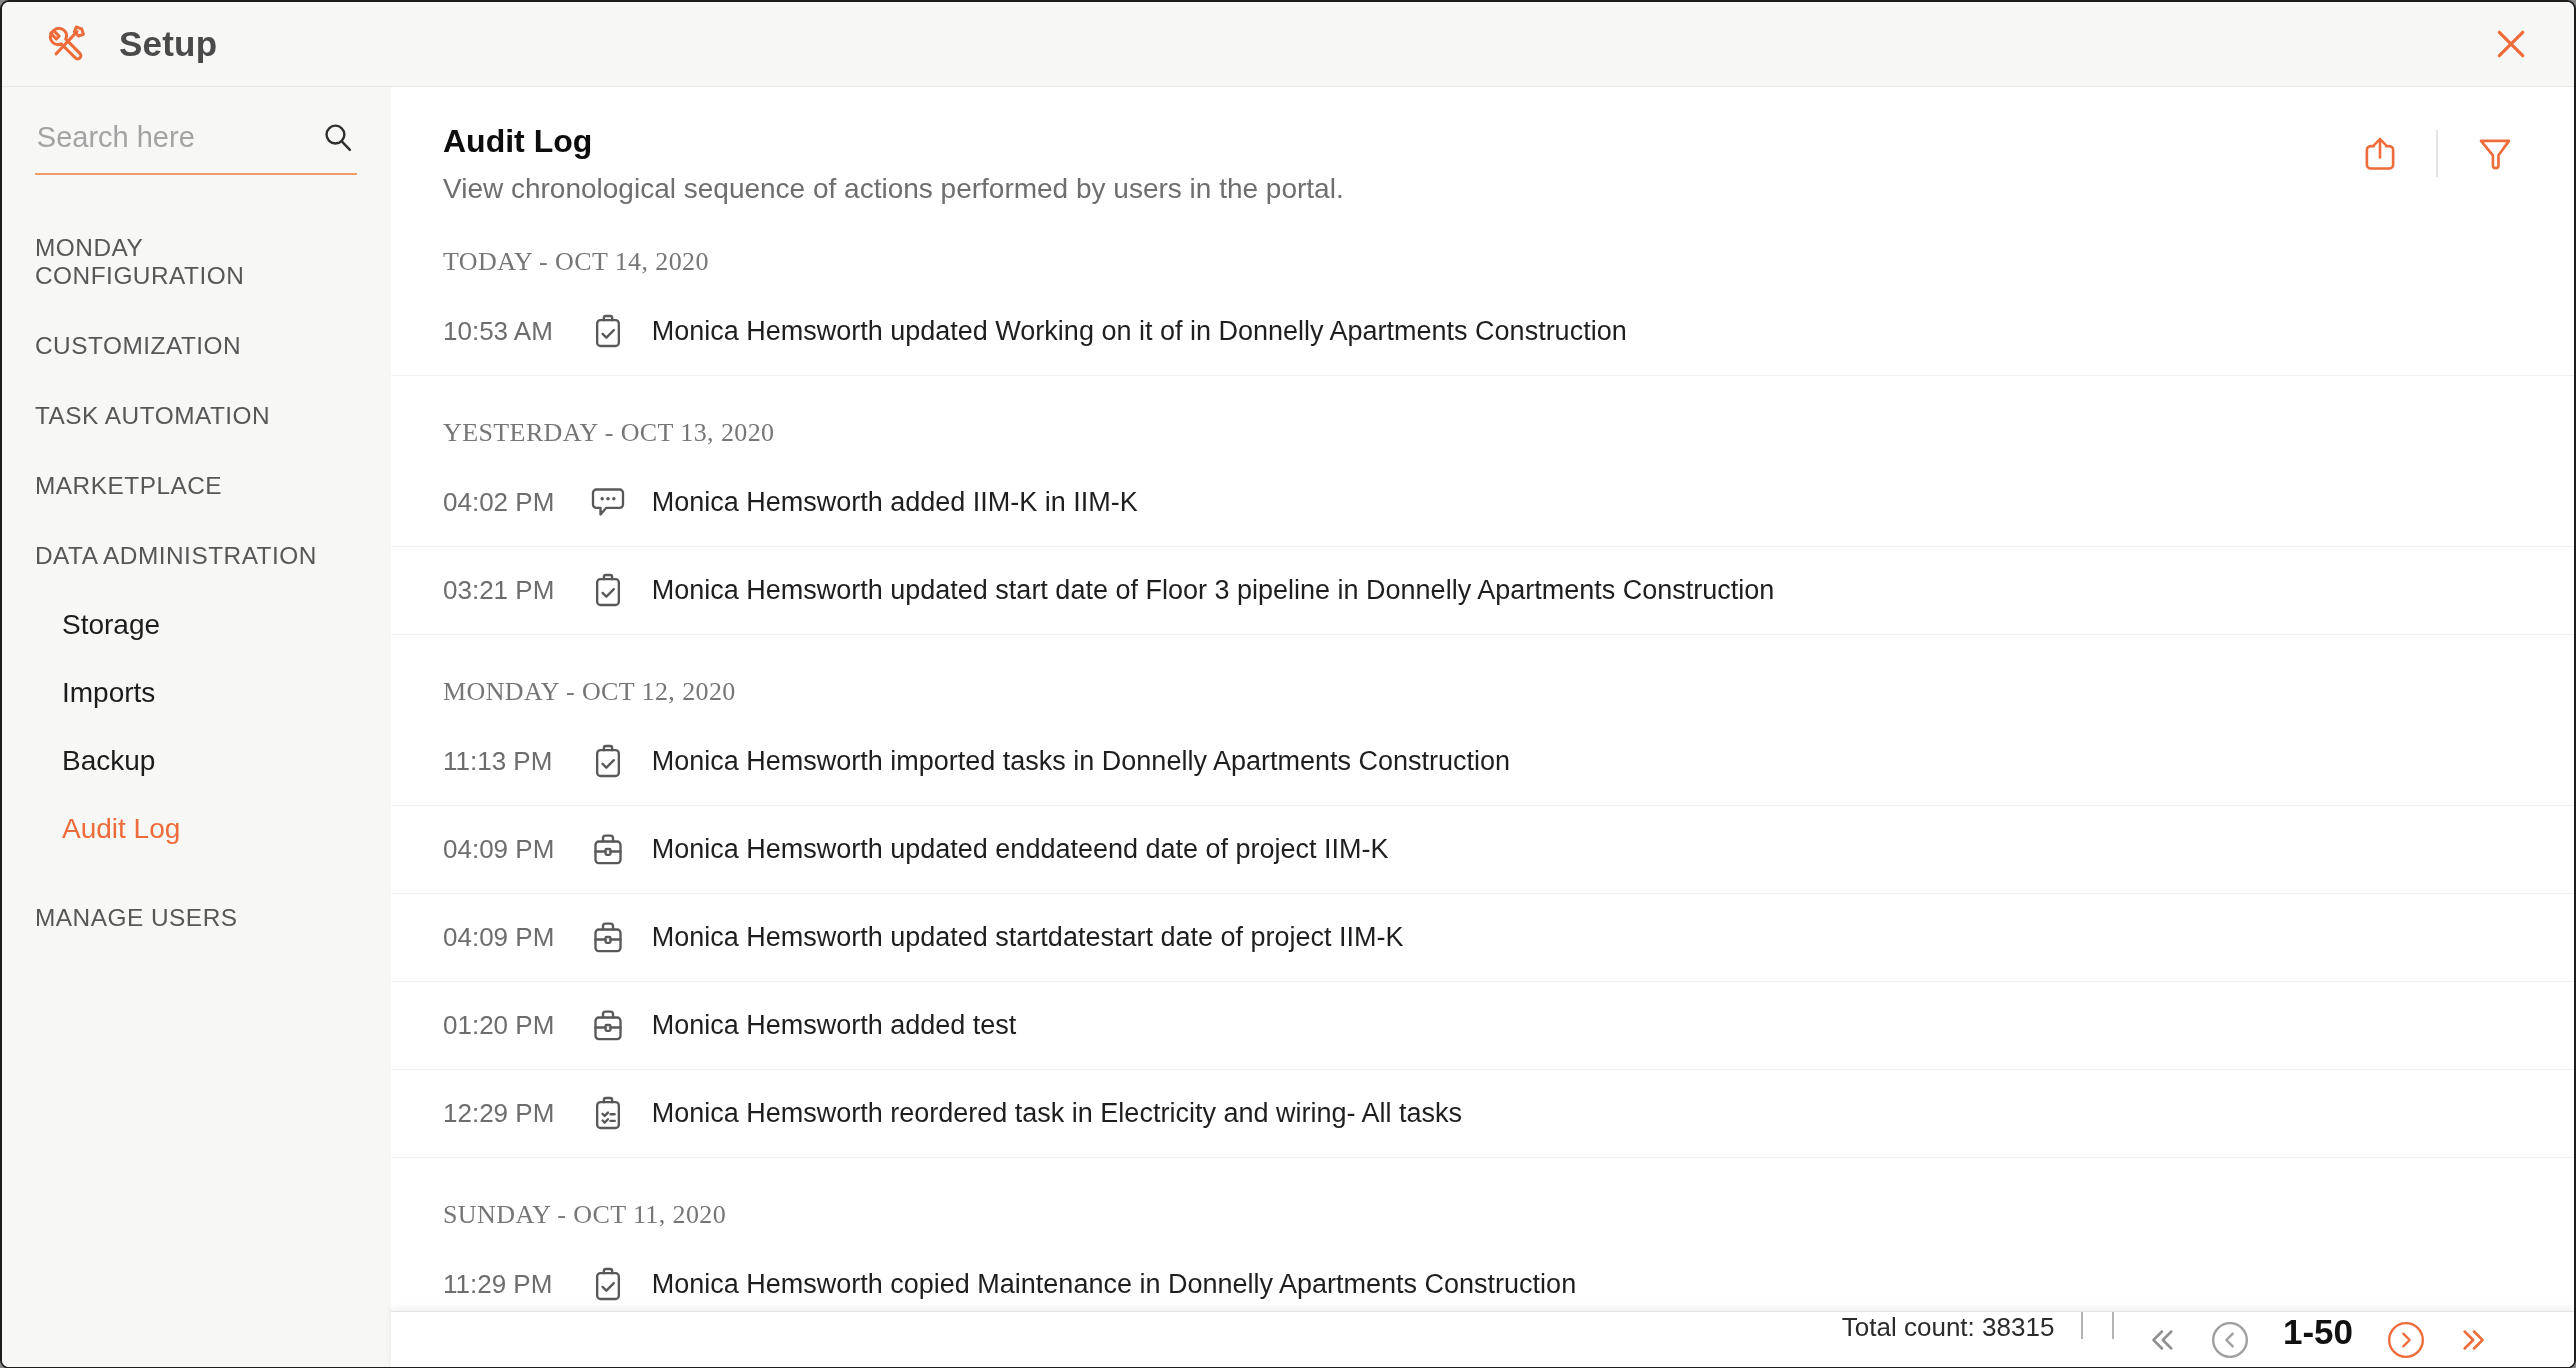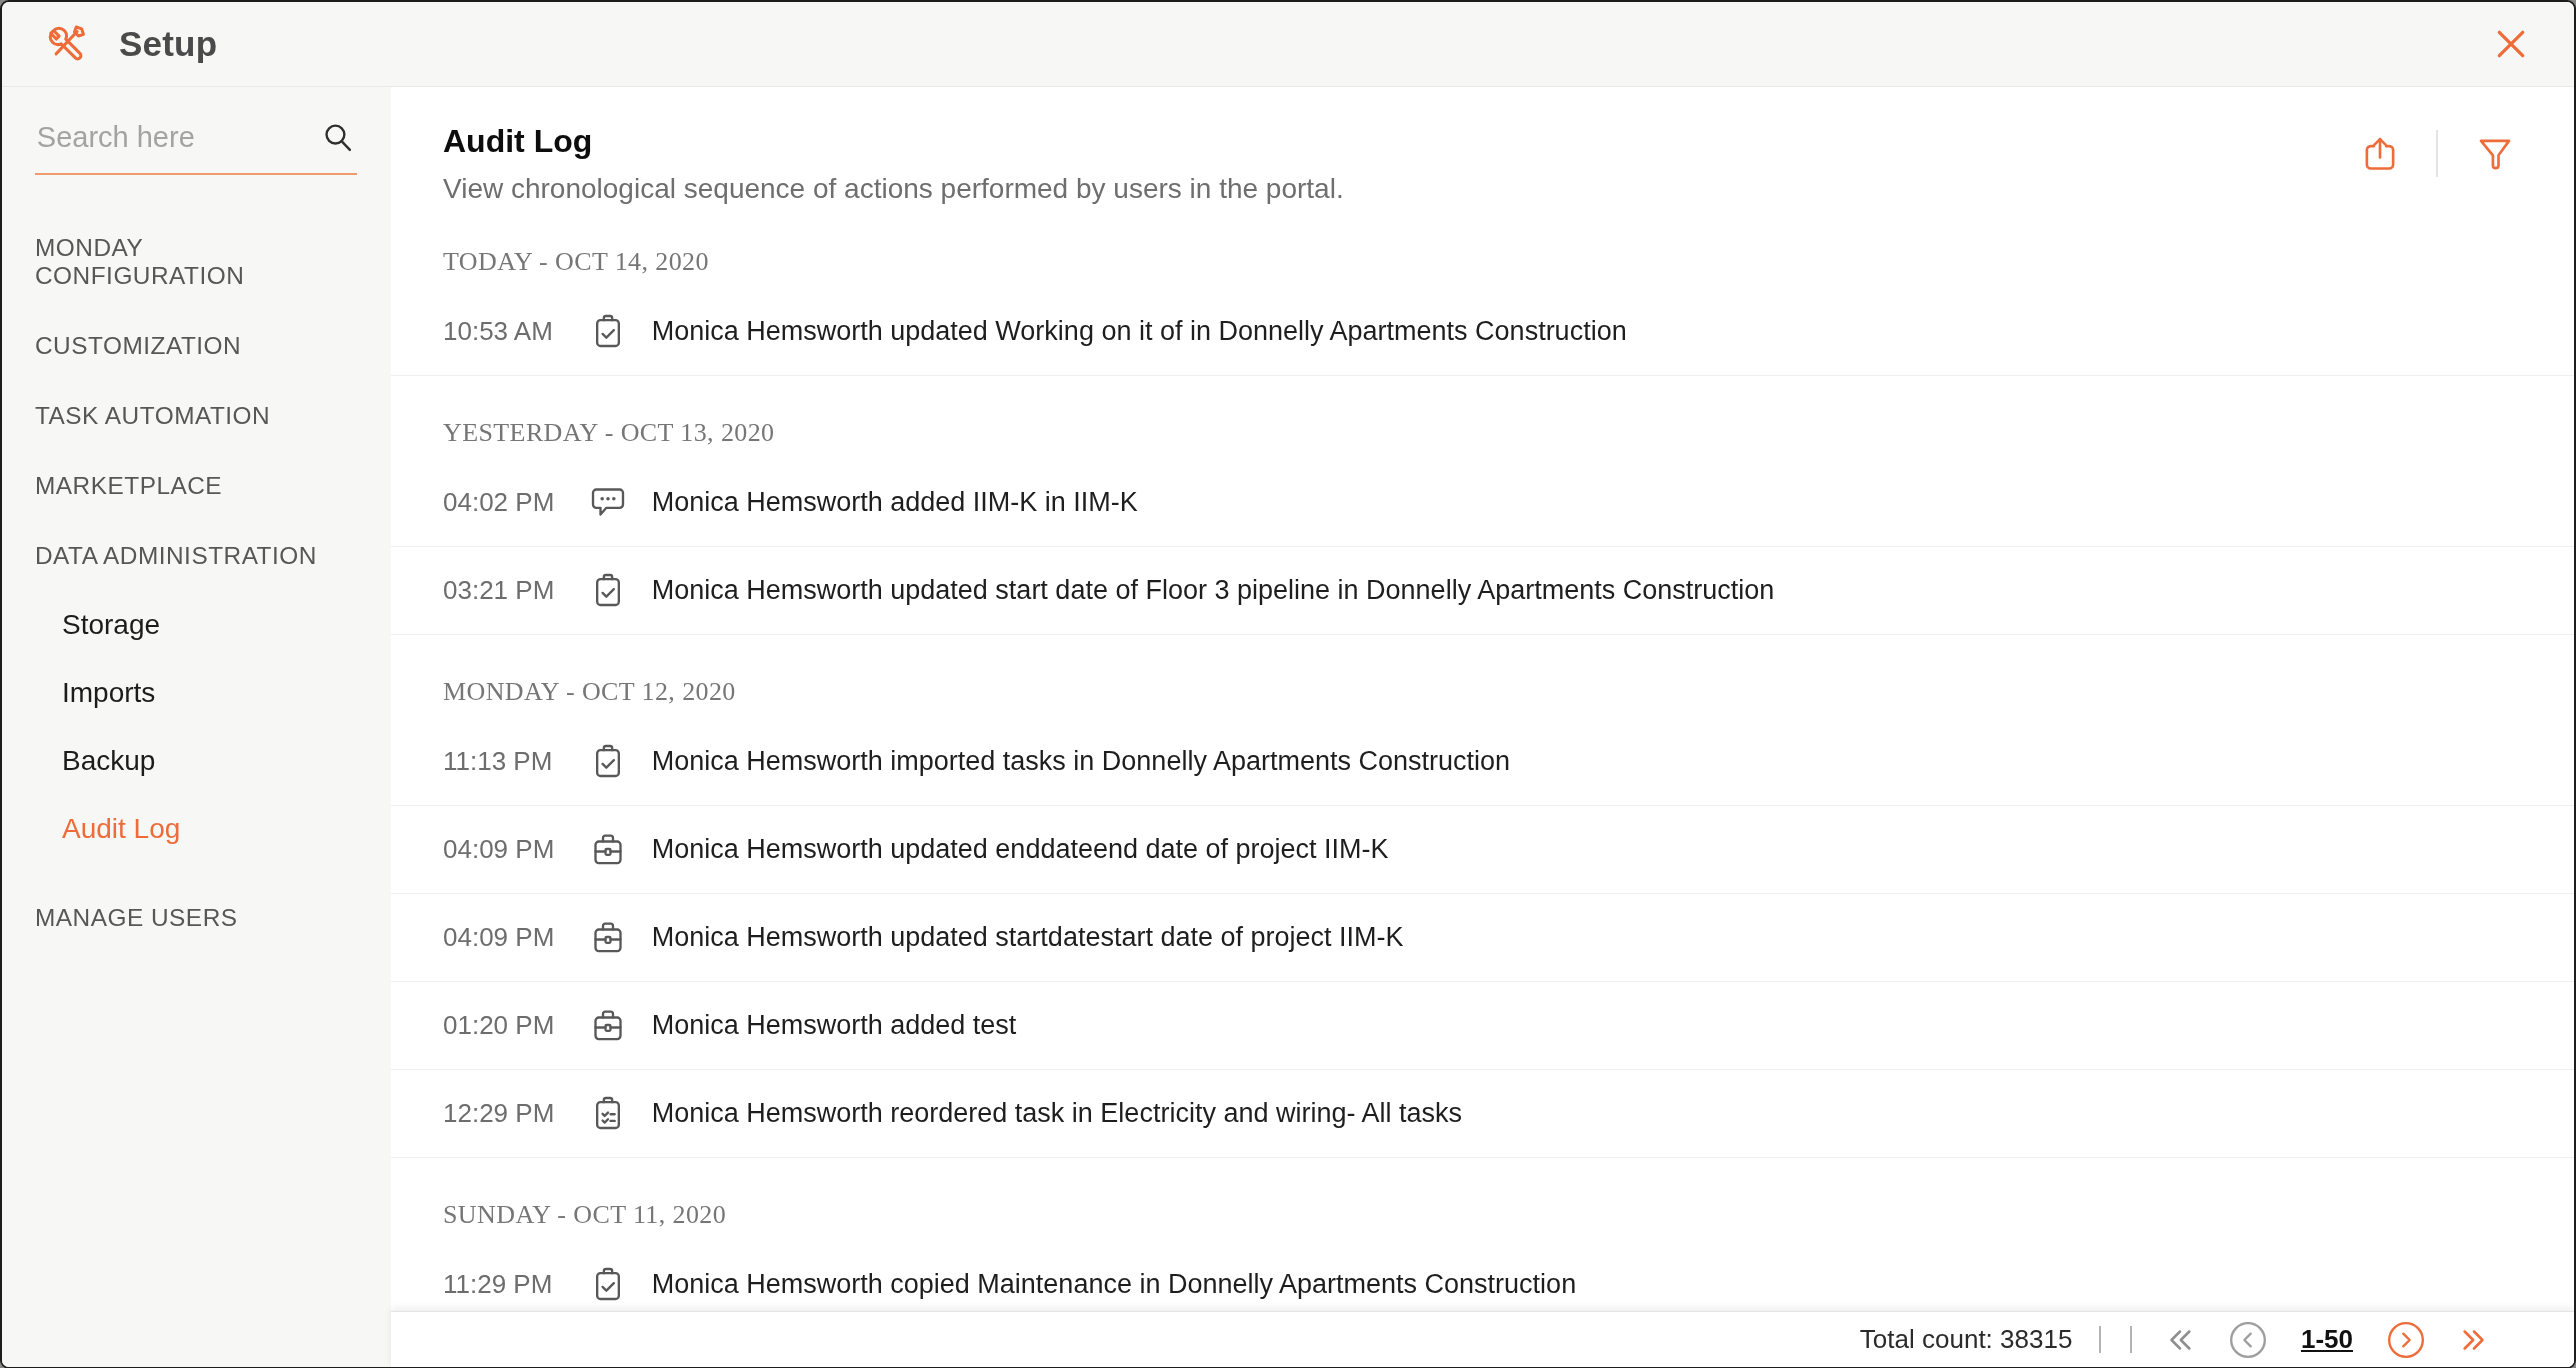--- a/index.html
+++ b/index.html
@@ -129,38 +129,38 @@
     padding-right: 36px;
   }
 
   
   .footer {
     position: absolute; left: 0; right: 0; bottom: 0;
     height: 56px;
     background: #fff;
     border-top: 0.9px solid #e4e4e4;
     box-shadow: 0 -2.7px 7.2px rgba(0,0,0,0.07);
-    display: flex; align-items: center; justify-content: flex-end;
+    display: flex; justify-content: flex-end;
     padding-right: 83px;
   }
   .total-count { font-size: 26px; color: #2b2b2b; margin-right: 27px; }
   .v-bar { width: 1.8px; height: 27px; background: #b3b3b3; }
   .v-bar + .v-bar { margin-left: 29px; }
   .pager-btn {
     background: none; border: none; cursor: pointer;
     display: flex; align-items: center; justify-content: center;
     margin-left: 31px;
   }
   .pager-btn svg { display: block; }
   .pager-btn.dbl svg { width: 34px; height: 34px; }
   .pager-btn.circ svg { width: 40px; height: 40px; }
   .pager-gray { color: #8f8f8f; }
   .pager-gray-circ { color: #9e9e9e; }
   .pager-orange { color: #ed6c3a; }
-  .page-range { font-size: 26px; font-weight: 700; color: #111; margin-left: 33px; text-decoration: underline; }
+  .page-range { font-size: 35px; font-weight: 700; color: #111; margin-left: 33px; }
   .page-range + .pager-btn { margin-left: 33px; }
 </style>
 </head>
 <body>
 
 <svg width="0" height="0" style="position:absolute" aria-hidden="true">
   <defs>
     <symbol id="tools-icon" viewBox="0 0 48 48">
       <g fill="none" stroke="currentColor" stroke-width="3.4" stroke-linecap="round" stroke-linejoin="round">
         <path d="M9.5 9.5c-3.4 3.4-3.4 8.6 0 12 2.6 2.6 6.4 3.2 9.6 1.7L35 39a3.6 3.6 0 0 0 5.1-5.1L24.3 18c1.5-3.2.9-7-1.7-9.6-3.4-3.4-8.6-3.4-12 0l6.3 6.3-3.2 3.2-6.2-6.4z"></path>

